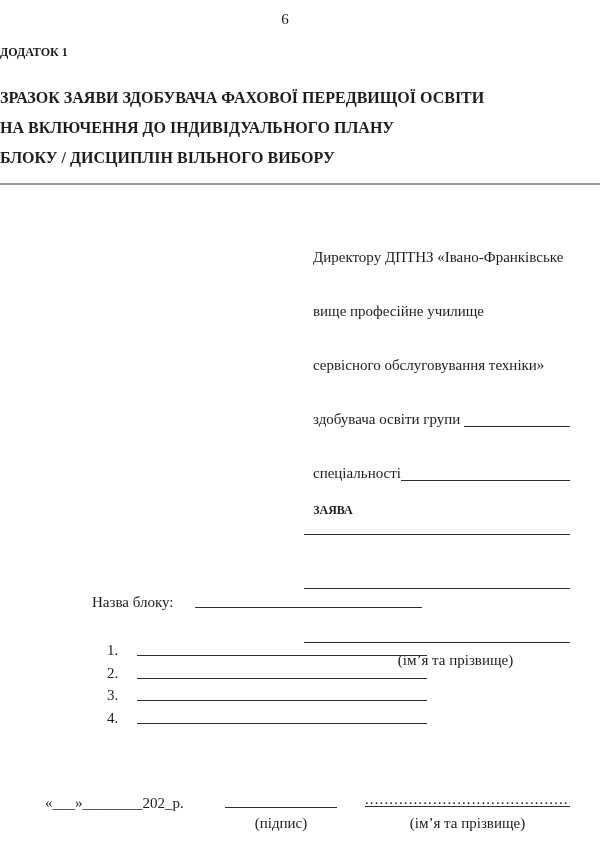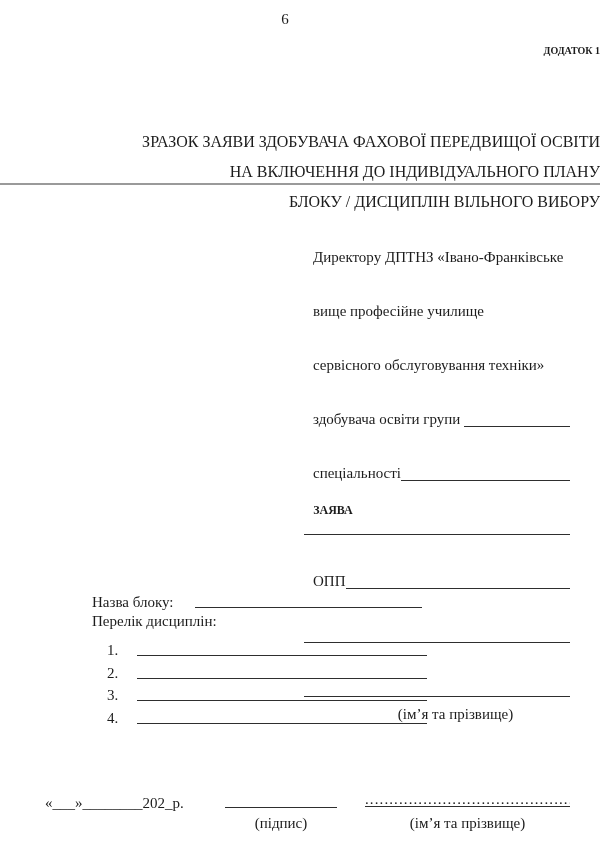--- a/index.html
+++ b/index.html
@@ -8,22 +8,22 @@
     width: 600px;
     height: 866px;
     background: #ffffff;
     font-family: "Liberation Serif", "DejaVu Serif", serif;
     color: #1c1c1c;
     font-size: 15px;
     overflow: hidden;
   }
 
   .page-number { position: absolute; top: 11px; left: 0; right: 30px; text-align: center; }
-  .appendix    { position: absolute; top: 45px; left: 0; right: 0; text-align: right; font-weight: bold; font-size: 10px; }
-  .doc-title   { position: absolute; top: 83px; left: 0; right: 0; text-align: right; font-weight: normal; font-size: 16px; line-height: 30px; margin-top: 44px; }
+  .appendix    { position: absolute; top: 45px; left: 0; right: 0; text-align: left; font-weight: bold; font-size: 12px; }
+  .doc-title   { position: absolute; top: 83px; left: 0; right: 0; text-align: left; font-weight: bold; font-size: 16px; line-height: 30px; }
 
   .divider { position: absolute; top: 183px; left: 0; width: 600px; border-top: 2px solid #9a9a9a; }
 
   .addressee { position: absolute; left: 313px; top: 214px; width: 257px; line-height: 22px; }
   .a-row { display: flex; align-items: flex-end; height: 22px; margin-top: 32px; }
   .a-row .lbl { white-space: pre; }
   .blank { flex: 1 1 auto; border-bottom: 1.4px solid #2e2e2e; height: 15px; margin-bottom: 3px; min-width: 10px; }
   .blank.full { margin-left: -9px; }
   .a-caption { text-align: center; padding-left: 28px; margin-top: 3px; }
 
@@ -81,42 +81,37 @@
       <span class="blank"></span>
     </div>
     <div class="a-row">
       <span class="lbl">спеціальності</span>
       <span class="blank"></span>
     </div>
     <div class="a-row">
       <span class="blank full"></span>
     </div>
     <div class="a-row">
-      <span class="lbl">ОПП</span>
-      <span class="blank"></span>
-    </div>
-    <div class="a-row">
       <span class="blank full"></span>
     </div>
     <div class="a-row">
       <span class="blank full"></span>
     </div>
 
     <div class="a-caption">(ім’я та прізвище)</div>
   </div>
 
   <div class="zayava">ЗАЯВА</div>
 
 
   <div class="block-name-row">
     <span class="lbl">Назва блоку: </span>
     <span class="blank"></span>
   </div>
 
-  <div class="list-label">Перелік дисциплін:</div>
 
   <div class="disc-list">
     <div class="li-row">
       <span class="num">1.</span>
       <span class="blank"></span>
     </div>
     <div class="li-row">
       <span class="num">2.</span>
       <span class="blank"></span>
     </div>

